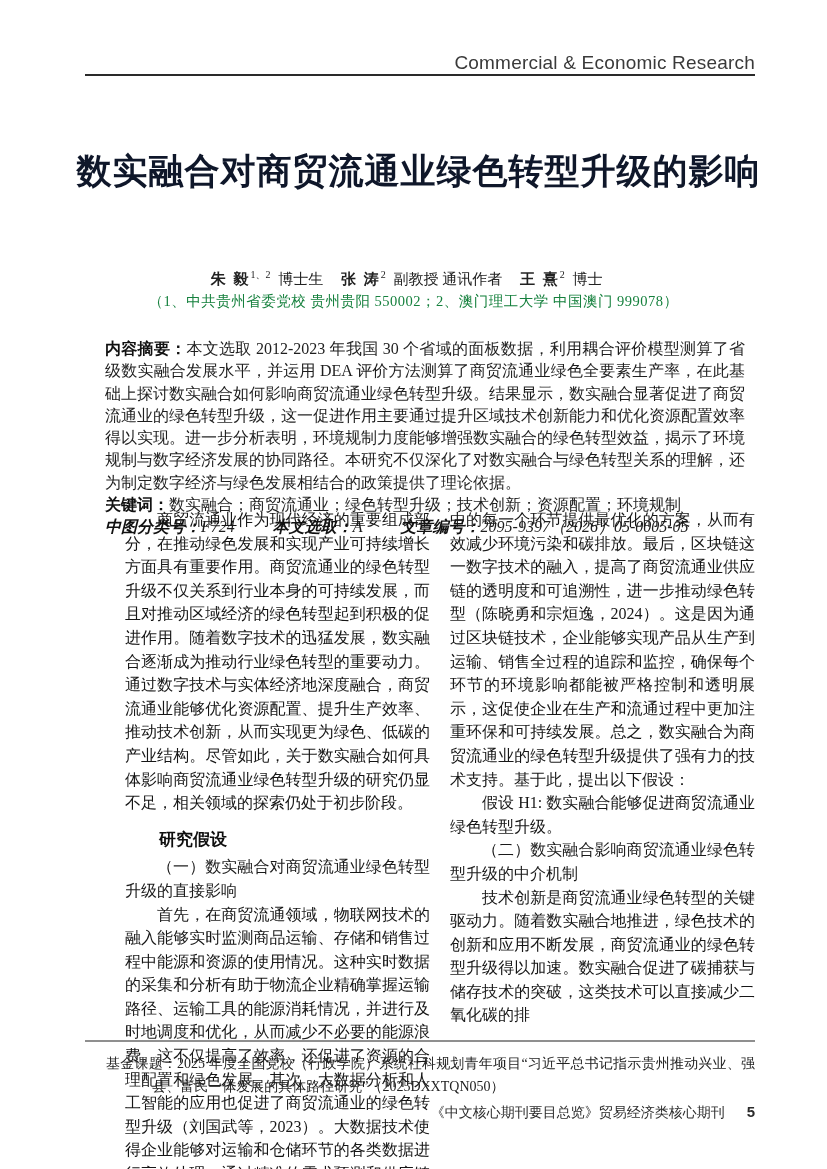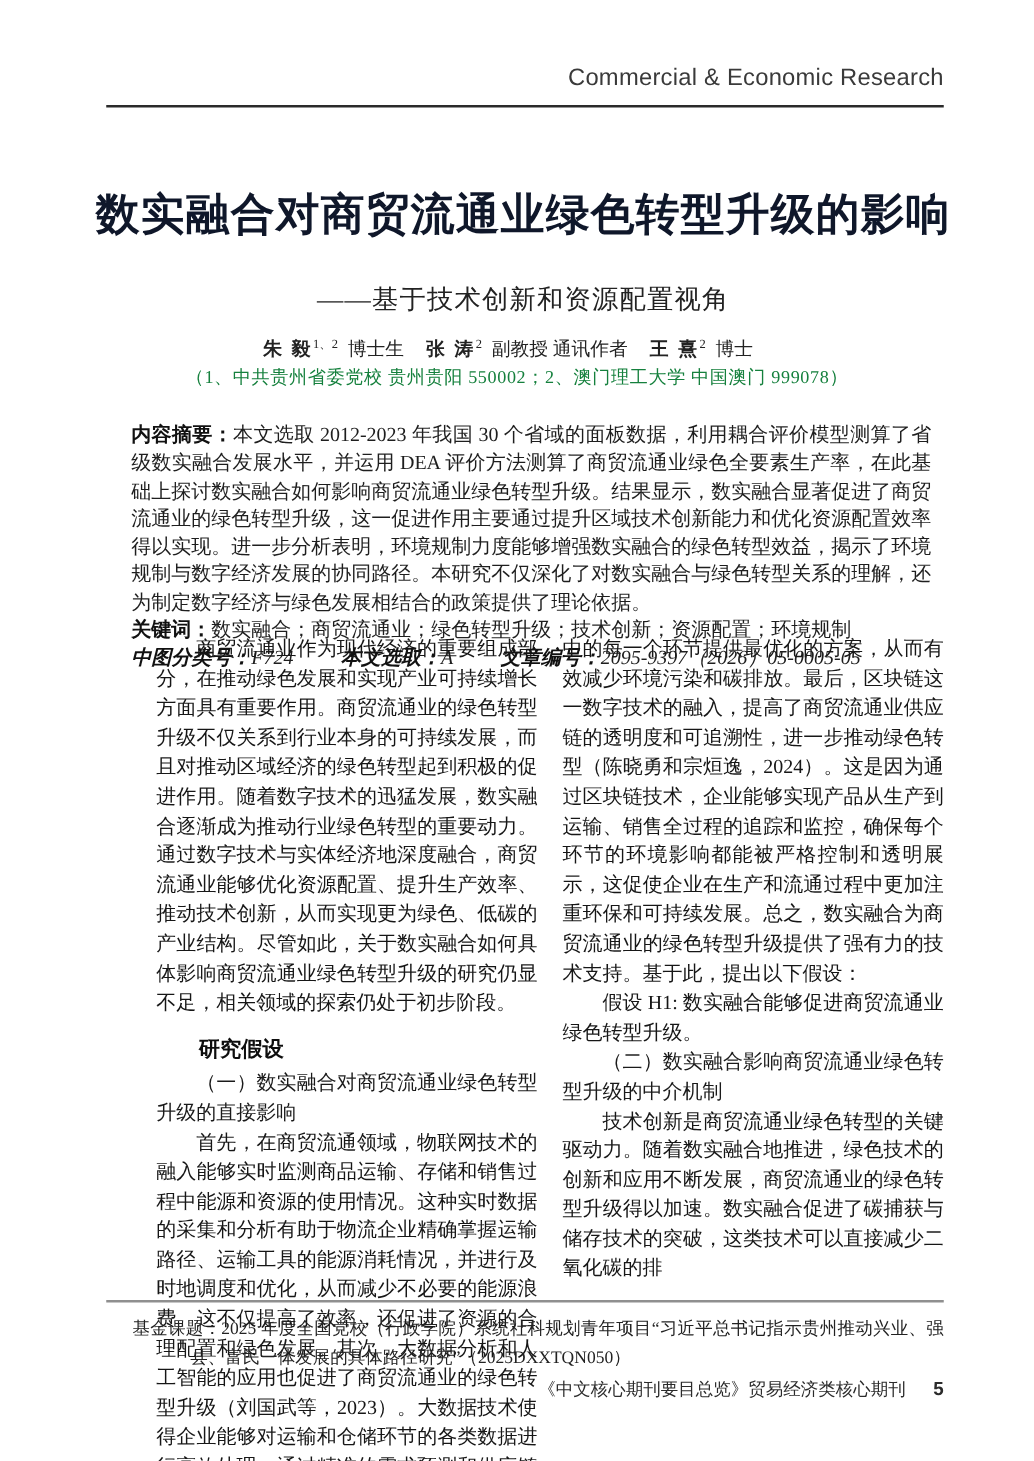--- a/index.html
+++ b/index.html
@@ -14,21 +14,20 @@
   }
 
   
   .header { position: absolute; left: 85px; right: 72px; top: 52px; }
   .header-en {
     text-align: right;
     font-family: "Liberation Sans", sans-serif;
     font-size: 19px;
     color: #3a3a3a;
     letter-spacing: 0.2px;
-    padding-bottom: 10px;
   }
   .header-rule { border-bottom: 2px solid #2a2a2a; }
 
   
   .title-block { position: absolute; left: 60px; right: 50px; top: 148px; text-align: center; }
   .main-title {
     font-family: "Liberation Sans", sans-serif;
     font-weight: 900;
     font-size: 35px;
     letter-spacing: 1px;
@@ -96,21 +95,20 @@
 
 <div class="page">
 
   <div class="header">
     <div class="header-en">Commercial &amp; Economic Research</div>
     <div class="header-rule"></div>
   </div>
 
   <div class="title-block">
     <div class="main-title">数实融合对商贸流通业绿色转型升级的影响</div>
-    <div class="sub-title">——基于技术创新和资源配置视角</div>
   </div>
 
   <div class="authors-line">
     <span class="author-name">朱 毅</span><sup class="author-sup">1、2</sup>
     <span class="author-role">博士生</span>
     <span class="author-name">张 涛</span><sup class="author-sup">2</sup>
     <span class="author-role">副教授 通讯作者</span>
     <span class="author-name">王 熹</span><sup class="author-sup">2</sup>
     <span class="author-role">博士</span>
   </div>

